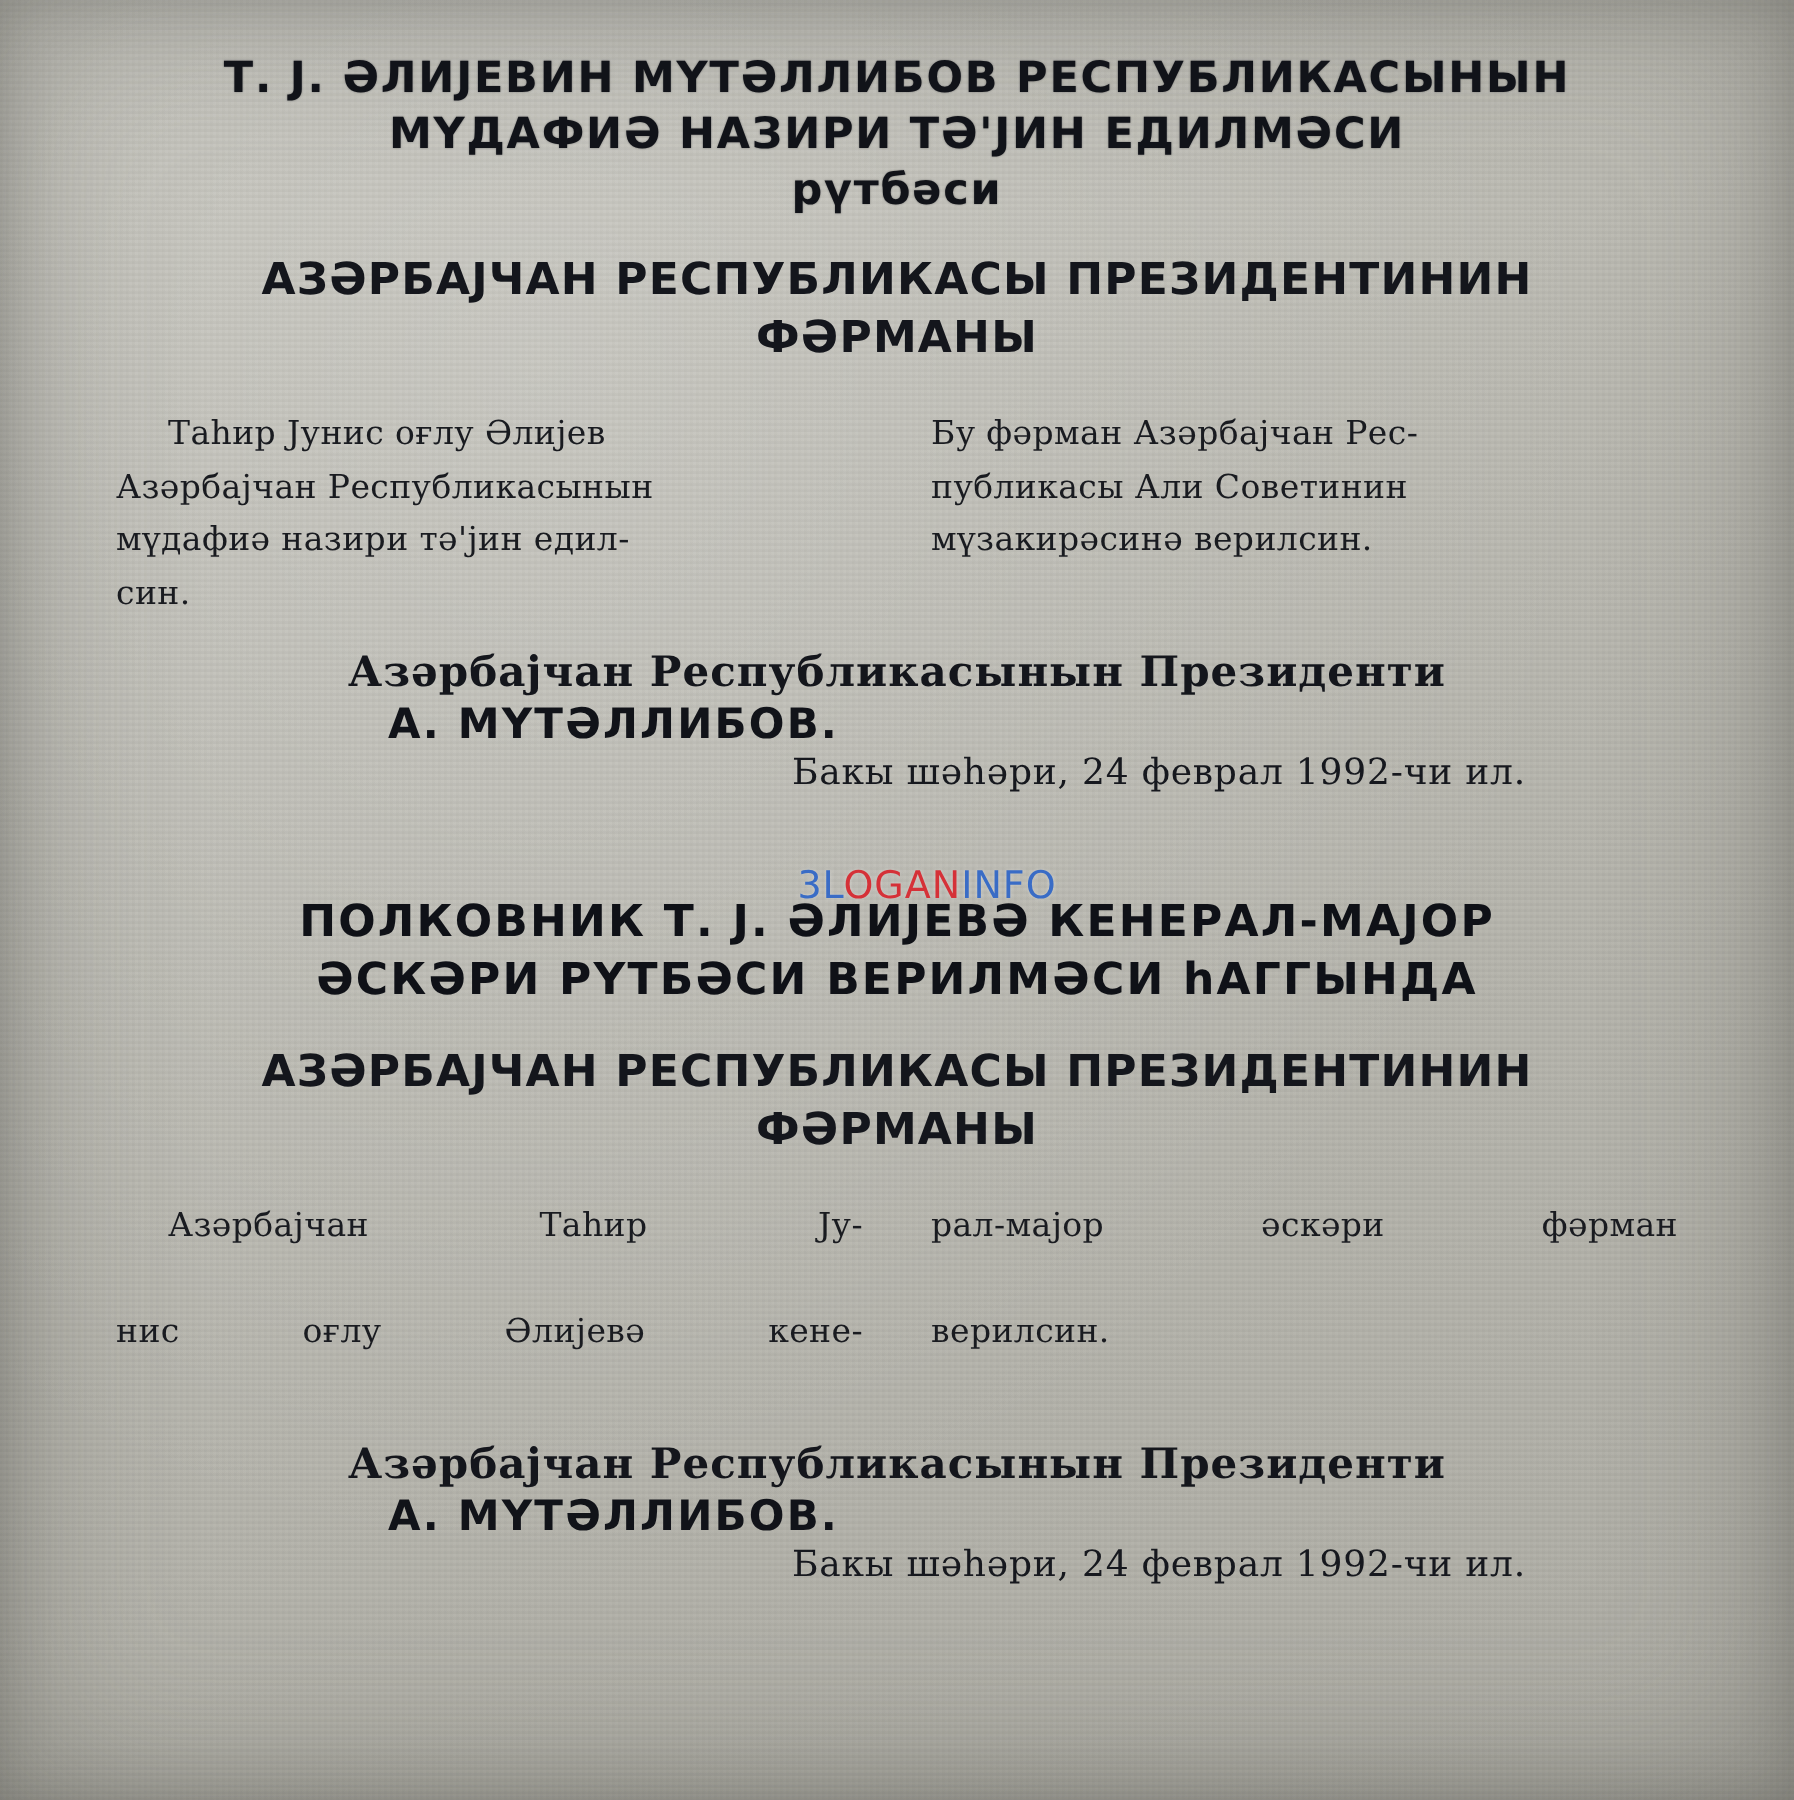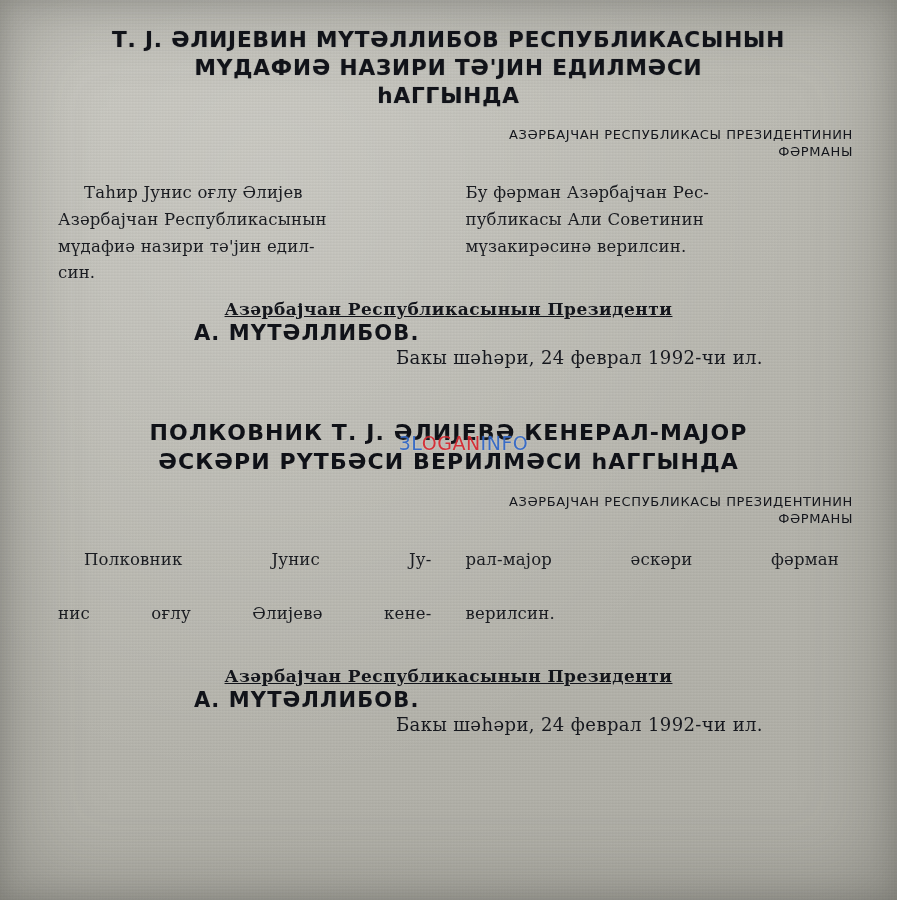--- a/index.html
+++ b/index.html
@@ -55,23 +55,23 @@
     line-height: 1.30;
     letter-spacing: 0.9px;
     color: #111319;
     text-shadow: 0 0 1px rgba(20,20,25,0.45);
     margin: 0 0 16px 0;
     padding: 0 6px;
   }
   .headline .hl-line { display: block; }
 
   .subhead {
-    text-align: right;
-    font-weight: 400;
-    font-size: 13px;
+    text-align: center;
+    font-weight: 700;
+    font-size: 22px;
     line-height: 1.32;
     letter-spacing: 0.6px;
     color: #14161c;
     margin: 0 0 20px 0;
   }
   .subhead .sh-line { display: block; }
 
   .cols {
     display: flex;
     gap: 34px;
@@ -94,25 +94,24 @@
   .just-line::after {
     content: "";
     display: inline-block;
     width: 100%;
   }
 
   .sig-role {
     text-align: center;
     font-family: "DejaVu Serif", serif;
     font-weight: 700;
-    font-size: 17px;
+    font-size: 21px;
     letter-spacing: 0.5px;
     margin: 10px 0 2px 0;
     color: #14161c;
-    text-decoration: underline;
   }
   .sig-name {
     text-align: left;
     font-weight: 700;
     font-size: 21px;
     letter-spacing: 1.1px;
     margin: 0 0 2px 0;
     padding-left: 150px;
     color: #111319;
   }
@@ -171,21 +170,21 @@
   <div class="watermark">
     <span class="wm-a">3L</span><span class="wm-b">OGAN</span><span class="wm-c">INFO</span>
   </div>
 
   <div class="content">
 
     <div class="article">
       <h1 class="headline">
         <span class="hl-line">Т. Ј. ӘЛИЈЕВИН МҮТӘЛЛИБОВ РЕСПУБЛИКАСЫНЫН</span>
         <span class="hl-line">МҮДАФИӘ НАЗИРИ ТӘ'ЈИН ЕДИЛМӘСИ</span>
-        <span class="hl-line">һАГГЫНДА</span>
+        <span class="hl-line">рүтбәси</span>
       </h1>
 
       <h2 class="subhead">
         <span class="sh-line">АЗӘРБАЈЧАН РЕСПУБЛИКАСЫ ПРЕЗИДЕНТИНИН</span>
         <span class="sh-line">ФӘРМАНЫ</span>
       </h2>
 
       <div class="cols">
         <div class="col">
           <p class="indent">Таһир Јунис оғлу Әлијев</p>
@@ -213,21 +212,21 @@
         <span class="hl-line">ӘСКӘРИ РҮТБӘСИ ВЕРИЛМӘСИ һАГГЫНДА</span>
       </h1>
 
       <h2 class="subhead">
         <span class="sh-line">АЗӘРБАЈЧАН РЕСПУБЛИКАСЫ ПРЕЗИДЕНТИНИН</span>
         <span class="sh-line">ФӘРМАНЫ</span>
       </h2>
 
       <div class="cols">
         <div class="col">
-          <p class="just-line indent">Полковник Јунис Ју-</p>
+          <p class="just-line indent">Азәрбајчан Таһир Ју-</p>
           <p class="just-line">нис оғлу Әлијевә кене-</p>
         </div>
         <div class="col">
           <p class="just-line">рал-мајор әскәри фәрман</p>
           <p>верилсин.</p>
         </div>
       </div>
 
       <div class="sig-role">Азәрбајчан Республикасынын Президенти</div>
       <div class="sig-name">А. МҮТӘЛЛИБОВ.</div>

